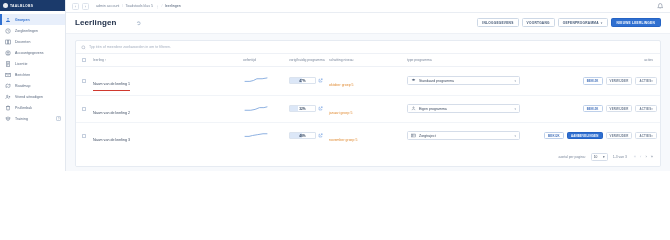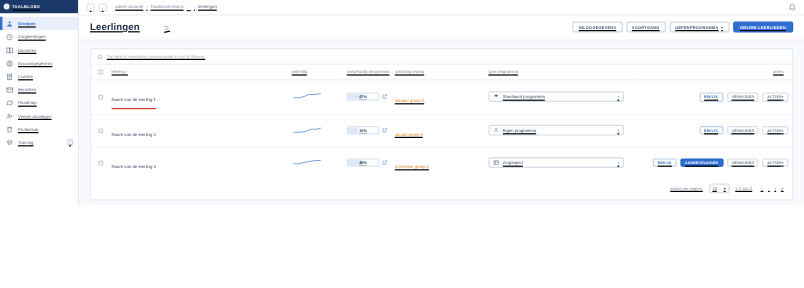--- a/index.html
+++ b/index.html
@@ -2,21 +2,21 @@
 <html><head>
 <meta charset="utf-8">
 <style>
   * { box-sizing: border-box; margin: 0; padding: 0; }
   html, body {
     width: 670px; height: 171px;
     font-family: "Liberation Sans", sans-serif;
     background: #ffffff;
     overflow: hidden;
   }
-  .app { display: flex; width: 670px; height: 171px; text-decoration: underline; }
+  .app { display: flex; width: 670px; height: 171px; }
 
   
   .sidebar {
     width: 66px; height: 171px;
     background: #ffffff;
     border-right: 1px solid #e3e8ef;
     display: flex; flex-direction: column;
     flex: 0 0 66px;
   }
   .logo-bar {

